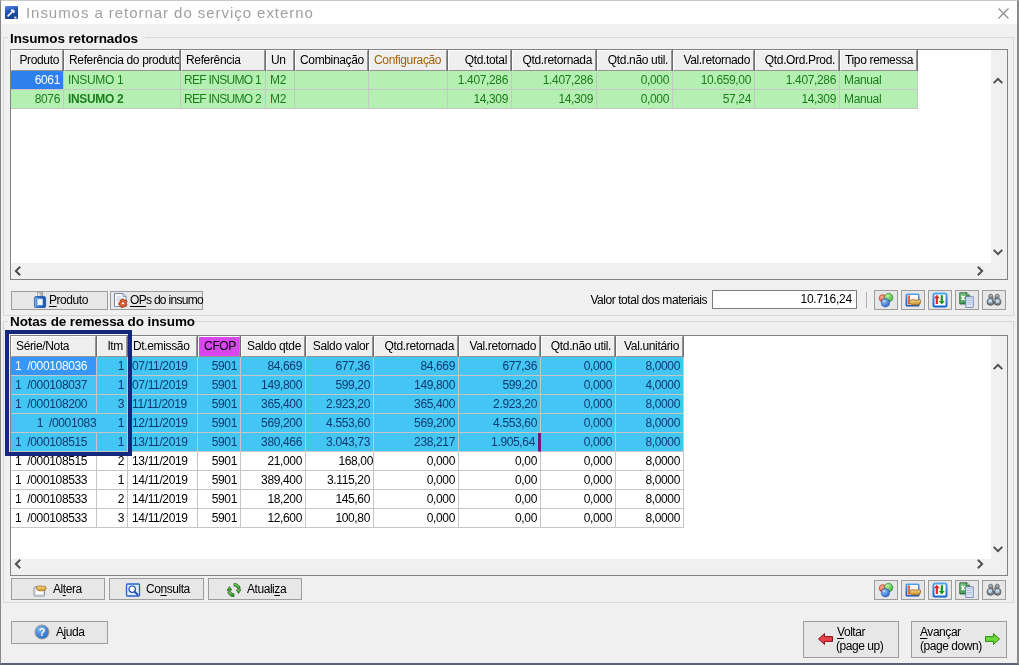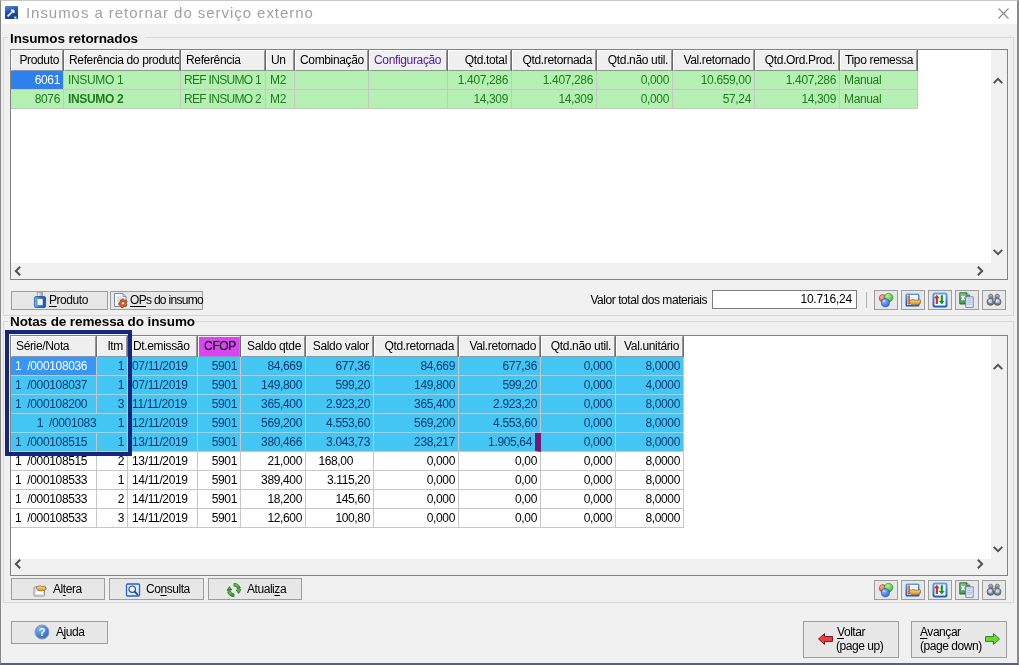--- a/index.html
+++ b/index.html
@@ -46,21 +46,21 @@
     <path d="M2.15 -4.3 L-2.15 0 L2.15 4.3" fill="none" stroke="#505050" stroke-width="2"></path>
   </svg>
 <svg style="position:absolute;left:974px;top:265px" width="12" height="12" viewBox="-6 -6 12 12">
     <path d="M-2.15 -4.3 L2.15 0 L-2.15 4.3" fill="none" stroke="#505050" stroke-width="2"></path>
   </svg>
 <div style="position:absolute;left:11px;top:50px;width:52px;height:21px;background:#eeefee;border:1px solid;border-color:#fdfdfd #949494 #949494 #fdfdfd;box-shadow:1px 0 0 #6e6e6e;line-height:19px;font-size:12px;letter-spacing:-0.35px;color:#000;padding-right:3px;text-align:right;white-space:nowrap;overflow:hidden;">Produto</div>
 <div style="position:absolute;left:64px;top:50px;width:116px;height:21px;background:#eeefee;border:1px solid;border-color:#fdfdfd #949494 #949494 #fdfdfd;box-shadow:1px 0 0 #6e6e6e;line-height:19px;font-size:12px;letter-spacing:-0.35px;color:#000;padding-left:4px;text-align:left;white-space:nowrap;overflow:hidden;">Referência do produto</div>
 <div style="position:absolute;left:181px;top:50px;width:84px;height:21px;background:#eeefee;border:1px solid;border-color:#fdfdfd #949494 #949494 #fdfdfd;box-shadow:1px 0 0 #6e6e6e;line-height:19px;font-size:12px;letter-spacing:-0.35px;color:#000;padding-left:4px;text-align:left;white-space:nowrap;overflow:hidden;">Referência</div>
 <div style="position:absolute;left:266px;top:50px;width:28px;height:21px;background:#eeefee;border:1px solid;border-color:#fdfdfd #949494 #949494 #fdfdfd;box-shadow:1px 0 0 #6e6e6e;line-height:19px;font-size:12px;letter-spacing:-0.35px;color:#000;padding-left:4px;text-align:left;white-space:nowrap;overflow:hidden;">Un</div>
 <div style="position:absolute;left:295px;top:50px;width:73px;height:21px;background:#eeefee;border:1px solid;border-color:#fdfdfd #949494 #949494 #fdfdfd;box-shadow:1px 0 0 #6e6e6e;line-height:19px;font-size:12px;letter-spacing:-0.35px;color:#000;padding-left:4px;text-align:left;white-space:nowrap;overflow:hidden;">Combinação</div>
-<div style="position:absolute;left:369px;top:50px;width:78px;height:21px;background:#eeefee;border:1px solid;border-color:#fdfdfd #949494 #949494 #fdfdfd;box-shadow:1px 0 0 #6e6e6e;line-height:19px;font-size:12px;letter-spacing:-0.35px;color:#4c1d95;padding-left:4px;text-align:left;white-space:nowrap;overflow:hidden;">Configuração</div>
+<div style="position:absolute;left:369px;top:50px;width:78px;height:21px;background:#eeefee;border:1px solid;border-color:#fdfdfd #949494 #949494 #fdfdfd;box-shadow:1px 0 0 #6e6e6e;line-height:19px;font-size:12px;letter-spacing:-0.35px;color:#a16207;padding-left:4px;text-align:left;white-space:nowrap;overflow:hidden;">Configuração</div>
 <div style="position:absolute;left:448px;top:50px;width:63px;height:21px;background:#eeefee;border:1px solid;border-color:#fdfdfd #949494 #949494 #fdfdfd;box-shadow:1px 0 0 #6e6e6e;line-height:19px;font-size:12px;letter-spacing:-0.35px;color:#000;padding-right:3px;text-align:right;white-space:nowrap;overflow:hidden;">Qtd.total</div>
 <div style="position:absolute;left:512px;top:50px;width:84px;height:21px;background:#eeefee;border:1px solid;border-color:#fdfdfd #949494 #949494 #fdfdfd;box-shadow:1px 0 0 #6e6e6e;line-height:19px;font-size:12px;letter-spacing:-0.35px;color:#000;padding-right:3px;text-align:right;white-space:nowrap;overflow:hidden;">Qtd.retornada</div>
 <div style="position:absolute;left:597px;top:50px;width:75px;height:21px;background:#eeefee;border:1px solid;border-color:#fdfdfd #949494 #949494 #fdfdfd;box-shadow:1px 0 0 #6e6e6e;line-height:19px;font-size:12px;letter-spacing:-0.35px;color:#000;padding-right:3px;text-align:right;white-space:nowrap;overflow:hidden;">Qtd.não util.</div>
 <div style="position:absolute;left:673px;top:50px;width:81px;height:21px;background:#eeefee;border:1px solid;border-color:#fdfdfd #949494 #949494 #fdfdfd;box-shadow:1px 0 0 #6e6e6e;line-height:19px;font-size:12px;letter-spacing:-0.35px;color:#000;padding-right:3px;text-align:right;white-space:nowrap;overflow:hidden;">Val.retornado</div>
 <div style="position:absolute;left:755px;top:50px;width:84px;height:21px;background:#eeefee;border:1px solid;border-color:#fdfdfd #949494 #949494 #fdfdfd;box-shadow:1px 0 0 #6e6e6e;line-height:19px;font-size:12px;letter-spacing:-0.35px;color:#000;padding-right:3px;text-align:right;white-space:nowrap;overflow:hidden;">Qtd.Ord.Prod.</div>
 <div style="position:absolute;left:840px;top:50px;width:77px;height:21px;background:#eeefee;border:1px solid;border-color:#fdfdfd #949494 #949494 #fdfdfd;box-shadow:1px 0 0 #6e6e6e;line-height:19px;font-size:12px;letter-spacing:-0.35px;color:#000;padding-left:4px;text-align:left;white-space:nowrap;overflow:hidden;">Tipo remessa</div>
 <div style="position:absolute;left:11px;top:71px;width:53px;height:19px;background:#2e80ee;border-right:1px solid #c6c6c6;border-bottom:1px solid #c6c6c6;line-height:18px;font-size:12px;letter-spacing:-0.35px;color:#fff;padding-right:3px;text-align:right;white-space:nowrap;overflow:hidden;">6061</div>
 <div style="position:absolute;left:64px;top:71px;width:117px;height:19px;background:#b4f0b1;border-right:1px solid #c6c6c6;border-bottom:1px solid #c6c6c6;line-height:18px;font-size:12px;letter-spacing:-0.35px;color:#1c7c1c;padding-left:4px;text-align:left;white-space:nowrap;overflow:hidden;">INSUMO 1</div>
 <div style="position:absolute;left:181px;top:71px;width:85px;height:19px;background:#b4f0b1;border-right:1px solid #c6c6c6;border-bottom:1px solid #c6c6c6;line-height:18px;font-size:12px;letter-spacing:-0.7px;color:#1c7c1c;padding-left:3px;text-align:left;white-space:nowrap;overflow:hidden;">REF INSUMO 1</div>
 <div style="position:absolute;left:266px;top:71px;width:29px;height:19px;background:#b4f0b1;border-right:1px solid #c6c6c6;border-bottom:1px solid #c6c6c6;line-height:18px;font-size:12px;letter-spacing:-0.35px;color:#1c7c1c;padding-left:4px;text-align:left;white-space:nowrap;overflow:hidden;">M2</div>
@@ -265,29 +265,29 @@
 <div style="position:absolute;left:459px;top:414px;width:82px;height:19px;background:#44c6f4;border-right:1px solid #c6c6c6;border-bottom:1px solid #c6c6c6;line-height:18px;font-size:12px;letter-spacing:-0.35px;color:#0b3a70;padding-right:3px;text-align:right;white-space:nowrap;overflow:hidden;">4.553,60</div>
 <div style="position:absolute;left:541px;top:414px;width:75px;height:19px;background:#44c6f4;border-right:1px solid #c6c6c6;border-bottom:1px solid #c6c6c6;line-height:18px;font-size:12px;letter-spacing:-0.35px;color:#0b3a70;padding-right:3px;text-align:right;white-space:nowrap;overflow:hidden;">0,000</div>
 <div style="position:absolute;left:616px;top:414px;width:68px;height:19px;background:#44c6f4;border-right:1px solid #c6c6c6;border-bottom:1px solid #c6c6c6;line-height:18px;font-size:12px;letter-spacing:-0.35px;color:#0b3a70;padding-right:3px;text-align:right;white-space:nowrap;overflow:hidden;">8,0000</div>
 <div style="position:absolute;left:11px;top:433px;width:86px;height:19px;background:#44c6f4;border-right:1px solid #c6c6c6;border-bottom:1px solid #c6c6c6;line-height:18px;font-size:12px;letter-spacing:-0.35px;color:#0b3a70;padding-left:4px;text-align:left;white-space:nowrap;overflow:hidden;">1&nbsp;&nbsp;/000108515</div>
 <div style="position:absolute;left:97px;top:433px;width:31px;height:19px;background:#44c6f4;border-right:1px solid #c6c6c6;border-bottom:1px solid #c6c6c6;line-height:18px;font-size:12px;letter-spacing:-0.35px;color:#0b3a70;padding-right:3px;text-align:right;white-space:nowrap;overflow:hidden;">1</div>
 <div style="position:absolute;left:128px;top:433px;width:70px;height:19px;background:#44c6f4;border-right:1px solid #c6c6c6;border-bottom:1px solid #c6c6c6;line-height:18px;font-size:12px;letter-spacing:-0.35px;color:#0b3a70;padding-left:4px;text-align:left;white-space:nowrap;overflow:hidden;">13/11/2019</div>
 <div style="position:absolute;left:198px;top:433px;width:43px;height:19px;background:#44c6f4;border-right:1px solid #c6c6c6;border-bottom:1px solid #c6c6c6;line-height:18px;font-size:12px;letter-spacing:-0.35px;color:#0b3a70;padding-right:3px;text-align:right;white-space:nowrap;overflow:hidden;">5901</div>
 <div style="position:absolute;left:241px;top:433px;width:65px;height:19px;background:#44c6f4;border-right:1px solid #c6c6c6;border-bottom:1px solid #c6c6c6;line-height:18px;font-size:12px;letter-spacing:-0.35px;color:#0b3a70;padding-right:3px;text-align:right;white-space:nowrap;overflow:hidden;">380,466</div>
 <div style="position:absolute;left:306px;top:433px;width:68px;height:19px;background:#44c6f4;border-right:1px solid #c6c6c6;border-bottom:1px solid #c6c6c6;line-height:18px;font-size:12px;letter-spacing:-0.35px;color:#0b3a70;padding-right:3px;text-align:right;white-space:nowrap;overflow:hidden;">3.043,73</div>
 <div style="position:absolute;left:374px;top:433px;width:85px;height:19px;background:#44c6f4;border-right:1px solid #c6c6c6;border-bottom:1px solid #c6c6c6;line-height:18px;font-size:12px;letter-spacing:-0.35px;color:#0b3a70;padding-right:3px;text-align:right;white-space:nowrap;overflow:hidden;">238,217</div>
-<div style="position:absolute;left:459px;top:433px;width:82px;height:19px;background:#44c6f4;border-right:6px solid #701a75;border-bottom:1px solid #c6c6c6;line-height:18px;font-size:12px;letter-spacing:-0.35px;color:#0b3a70;padding-right:3px;text-align:right;white-space:nowrap;overflow:hidden;">1.905,64</div>
+<div style="position:absolute;left:459px;top:433px;width:82px;height:19px;background:#44c6f4;border-right:3px solid #701a75;border-bottom:1px solid #c6c6c6;line-height:18px;font-size:12px;letter-spacing:-0.35px;color:#0b3a70;padding-right:3px;text-align:right;white-space:nowrap;overflow:hidden;">1.905,64</div>
 <div style="position:absolute;left:541px;top:433px;width:75px;height:19px;background:#44c6f4;border-right:1px solid #c6c6c6;border-bottom:1px solid #c6c6c6;line-height:18px;font-size:12px;letter-spacing:-0.35px;color:#0b3a70;padding-right:3px;text-align:right;white-space:nowrap;overflow:hidden;">0,000</div>
 <div style="position:absolute;left:616px;top:433px;width:68px;height:19px;background:#44c6f4;border-right:1px solid #c6c6c6;border-bottom:1px solid #c6c6c6;line-height:18px;font-size:12px;letter-spacing:-0.35px;color:#0b3a70;padding-right:3px;text-align:right;white-space:nowrap;overflow:hidden;">8,0000</div>
 <div style="position:absolute;left:11px;top:452px;width:86px;height:19px;background:#fff;border-right:1px solid #c6c6c6;border-bottom:1px solid #c6c6c6;line-height:18px;font-size:12px;letter-spacing:-0.35px;color:#000;padding-left:4px;text-align:left;white-space:nowrap;overflow:hidden;">1&nbsp;&nbsp;/000108515</div>
 <div style="position:absolute;left:97px;top:452px;width:31px;height:19px;background:#fff;border-right:1px solid #c6c6c6;border-bottom:1px solid #c6c6c6;line-height:18px;font-size:12px;letter-spacing:-0.35px;color:#000;padding-right:3px;text-align:right;white-space:nowrap;overflow:hidden;">2</div>
 <div style="position:absolute;left:128px;top:452px;width:70px;height:19px;background:#fff;border-right:1px solid #c6c6c6;border-bottom:1px solid #c6c6c6;line-height:18px;font-size:12px;letter-spacing:-0.35px;color:#000;padding-left:4px;text-align:left;white-space:nowrap;overflow:hidden;">13/11/2019</div>
 <div style="position:absolute;left:198px;top:452px;width:43px;height:19px;background:#fff;border-right:1px solid #c6c6c6;border-bottom:1px solid #c6c6c6;line-height:18px;font-size:12px;letter-spacing:-0.35px;color:#000;padding-right:3px;text-align:right;white-space:nowrap;overflow:hidden;">5901</div>
 <div style="position:absolute;left:241px;top:452px;width:65px;height:19px;background:#fff;border-right:1px solid #c6c6c6;border-bottom:1px solid #c6c6c6;line-height:18px;font-size:12px;letter-spacing:-0.35px;color:#000;padding-right:3px;text-align:right;white-space:nowrap;overflow:hidden;">21,000</div>
-<div style="position:absolute;left:306px;top:452px;width:68px;height:19px;background:#fff;border-right:1px solid #c6c6c6;border-bottom:1px solid #c6c6c6;line-height:18px;font-size:12px;letter-spacing:-0.35px;color:#000;padding-right:20px;text-align:right;white-space:nowrap;overflow:hidden;">168,00</div>
+<div style="position:absolute;left:306px;top:452px;width:68px;height:19px;background:#fff;border-right:1px solid #c6c6c6;border-bottom:1px solid #c6c6c6;line-height:18px;font-size:12px;letter-spacing:-0.35px;color:#000;padding-right:0;text-align:right;white-space:nowrap;overflow:hidden;">168,00</div>
 <div style="position:absolute;left:374px;top:452px;width:85px;height:19px;background:#fff;border-right:1px solid #c6c6c6;border-bottom:1px solid #c6c6c6;line-height:18px;font-size:12px;letter-spacing:-0.35px;color:#000;padding-right:3px;text-align:right;white-space:nowrap;overflow:hidden;">0,000</div>
 <div style="position:absolute;left:459px;top:452px;width:82px;height:19px;background:#fff;border-right:1px solid #c6c6c6;border-bottom:1px solid #c6c6c6;line-height:18px;font-size:12px;letter-spacing:-0.35px;color:#000;padding-right:3px;text-align:right;white-space:nowrap;overflow:hidden;">0,00</div>
 <div style="position:absolute;left:541px;top:452px;width:75px;height:19px;background:#fff;border-right:1px solid #c6c6c6;border-bottom:1px solid #c6c6c6;line-height:18px;font-size:12px;letter-spacing:-0.35px;color:#000;padding-right:3px;text-align:right;white-space:nowrap;overflow:hidden;">0,000</div>
 <div style="position:absolute;left:616px;top:452px;width:68px;height:19px;background:#fff;border-right:1px solid #c6c6c6;border-bottom:1px solid #c6c6c6;line-height:18px;font-size:12px;letter-spacing:-0.35px;color:#000;padding-right:3px;text-align:right;white-space:nowrap;overflow:hidden;">8,0000</div>
 <div style="position:absolute;left:11px;top:471px;width:86px;height:19px;background:#fff;border-right:1px solid #c6c6c6;border-bottom:1px solid #c6c6c6;line-height:18px;font-size:12px;letter-spacing:-0.35px;color:#000;padding-left:4px;text-align:left;white-space:nowrap;overflow:hidden;">1&nbsp;&nbsp;/000108533</div>
 <div style="position:absolute;left:97px;top:471px;width:31px;height:19px;background:#fff;border-right:1px solid #c6c6c6;border-bottom:1px solid #c6c6c6;line-height:18px;font-size:12px;letter-spacing:-0.35px;color:#000;padding-right:3px;text-align:right;white-space:nowrap;overflow:hidden;">1</div>
 <div style="position:absolute;left:128px;top:471px;width:70px;height:19px;background:#fff;border-right:1px solid #c6c6c6;border-bottom:1px solid #c6c6c6;line-height:18px;font-size:12px;letter-spacing:-0.35px;color:#000;padding-left:4px;text-align:left;white-space:nowrap;overflow:hidden;">14/11/2019</div>
 <div style="position:absolute;left:198px;top:471px;width:43px;height:19px;background:#fff;border-right:1px solid #c6c6c6;border-bottom:1px solid #c6c6c6;line-height:18px;font-size:12px;letter-spacing:-0.35px;color:#000;padding-right:3px;text-align:right;white-space:nowrap;overflow:hidden;">5901</div>
 <div style="position:absolute;left:241px;top:471px;width:65px;height:19px;background:#fff;border-right:1px solid #c6c6c6;border-bottom:1px solid #c6c6c6;line-height:18px;font-size:12px;letter-spacing:-0.35px;color:#000;padding-right:3px;text-align:right;white-space:nowrap;overflow:hidden;">389,400</div>
 <div style="position:absolute;left:306px;top:471px;width:68px;height:19px;background:#fff;border-right:1px solid #c6c6c6;border-bottom:1px solid #c6c6c6;line-height:18px;font-size:12px;letter-spacing:-0.35px;color:#000;padding-right:3px;text-align:right;white-space:nowrap;overflow:hidden;">3.115,20</div>

